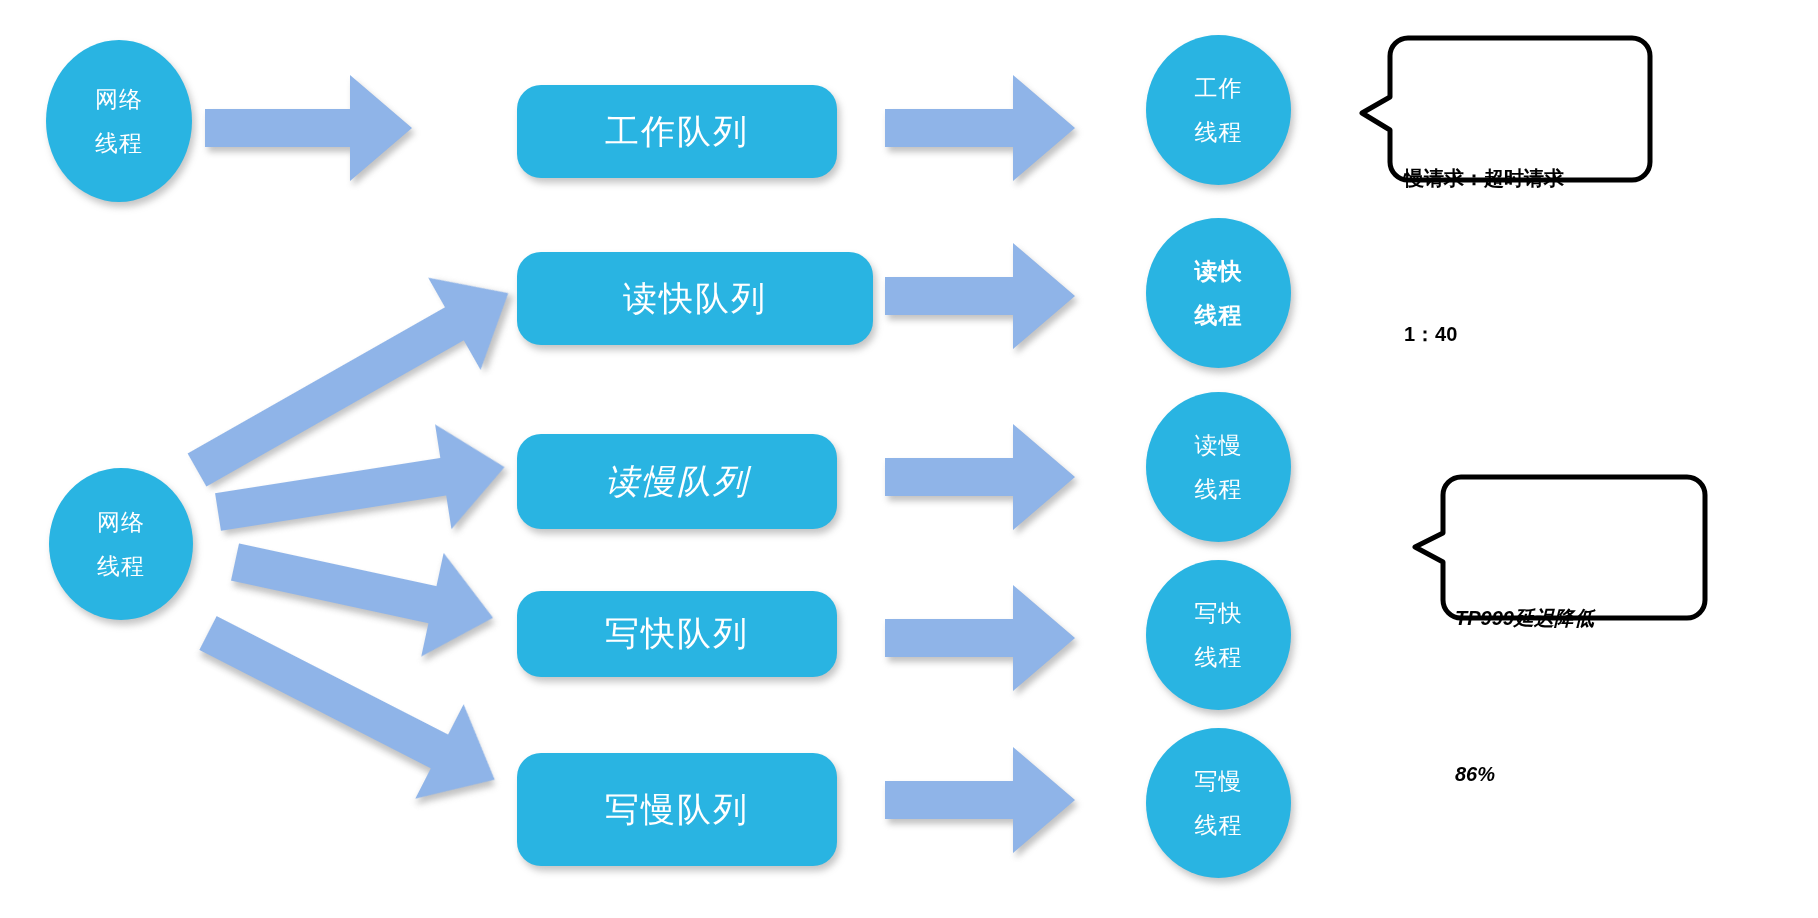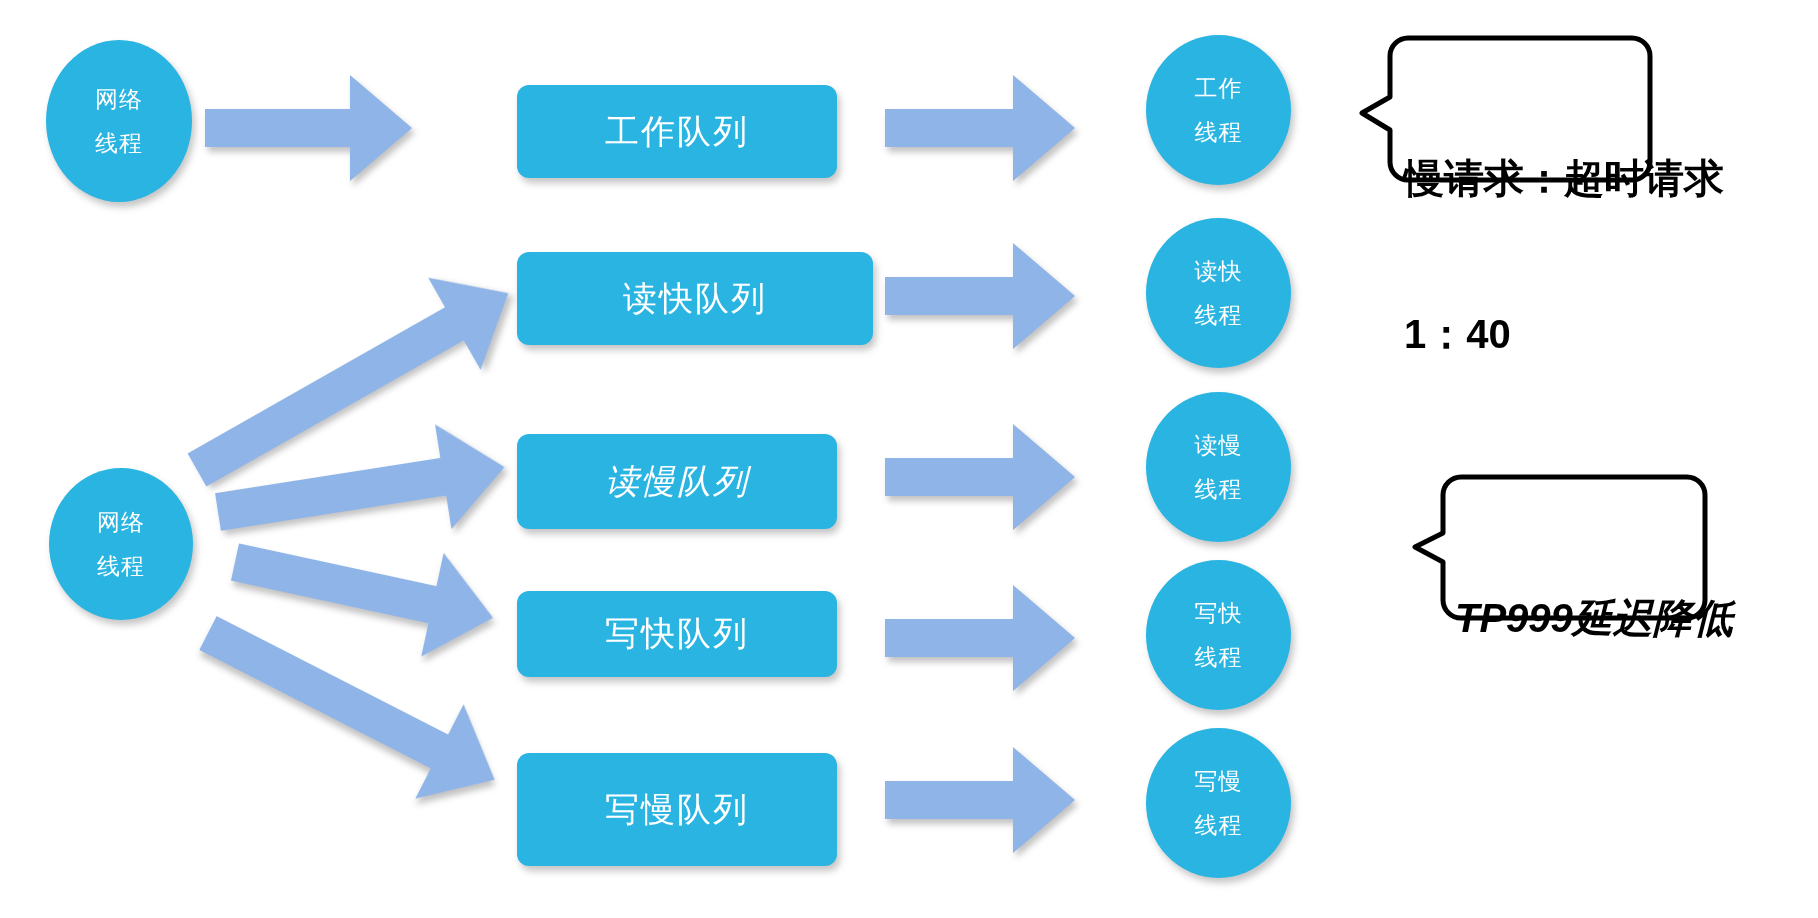--- a/index.html
+++ b/index.html
@@ -11,39 +11,39 @@
     position:absolute;display:flex;flex-direction:column;align-items:center;justify-content:center;
     background:var(--node-fill,#29b4e2);color:var(--node-text,#ffffff);
     text-align:center;
   }
   .ellipse{
     border-radius:50%;
     font-size:23px;line-height:44px;font-weight:400;letter-spacing:1px;
     box-shadow:3px 5px 7px rgba(110,110,110,.40);
   }
   .queue{
-    border-radius:12px;
+    border-radius:24px;
     font-size:34px;font-weight:400;letter-spacing:2px;
     box-shadow:3px 5px 7px rgba(110,110,110,.40);
   }
-  .bold{font-weight:400;}
+  .bold{font-weight:700;}
   .arrow-layer{position:absolute;left:0;top:0;pointer-events:none;}
   .block-arrow{
     fill:var(--arrow-fill,#8fb4e8);
     filter:drop-shadow(3px 5px 3px rgba(120,120,120,.45));
   }
   .callout-shape{position:absolute;overflow:visible;}
   .callout-shape path{
     fill:var(--callout-fill,#ffffff);
     stroke:var(--callout-border,#000000);
     stroke-width:5;stroke-linejoin:round;
   }
   .callout-text{
     position:absolute;color:var(--callout-text,#000000);
-    font-size:40px;font-weight:700;line-height:52px;white-space:pre;
+    font-size:20px;font-weight:700;line-height:52px;white-space:pre;
   }
 </style>
 </head>
 <body>
 
 <svg class="arrow-layer" width="1818" height="918" viewBox="0 0 1818 918">
   <g transform="translate(205,128)">
     <polygon class="block-arrow" points="0,-19 145,-19 145,-53 207,0 145,53 145,19 0,19"></polygon>
   </g>
   <g transform="translate(197,470) rotate(-29.6)">
@@ -127,13 +127,14 @@
 <div class="callout-text" style="left:1404px;top:48px;">
   <div>慢请求：超时请求</div>
   <div>1：40</div>
 </div>
 
 <svg class="callout-shape" style="left:1409px;top:472px;" width="301" height="151" viewBox="-34 -5 301 151">
   <path d="M 18 0 H 244 A 18 18 0 0 1 262 18 V 123 A 18 18 0 0 1 244 141 H 18 A 18 18 0 0 1 0 123 V 85 L -28 70 L 0 56 V 18 A 18 18 0 0 1 18 0 Z"></path>
 </svg>
 <div class="callout-text" style="left:1455px;top:488px;font-style:italic;">
   <div>TP999延迟降低</div>
+  <div>86%</div>
 </div>
 
 </body></html>

